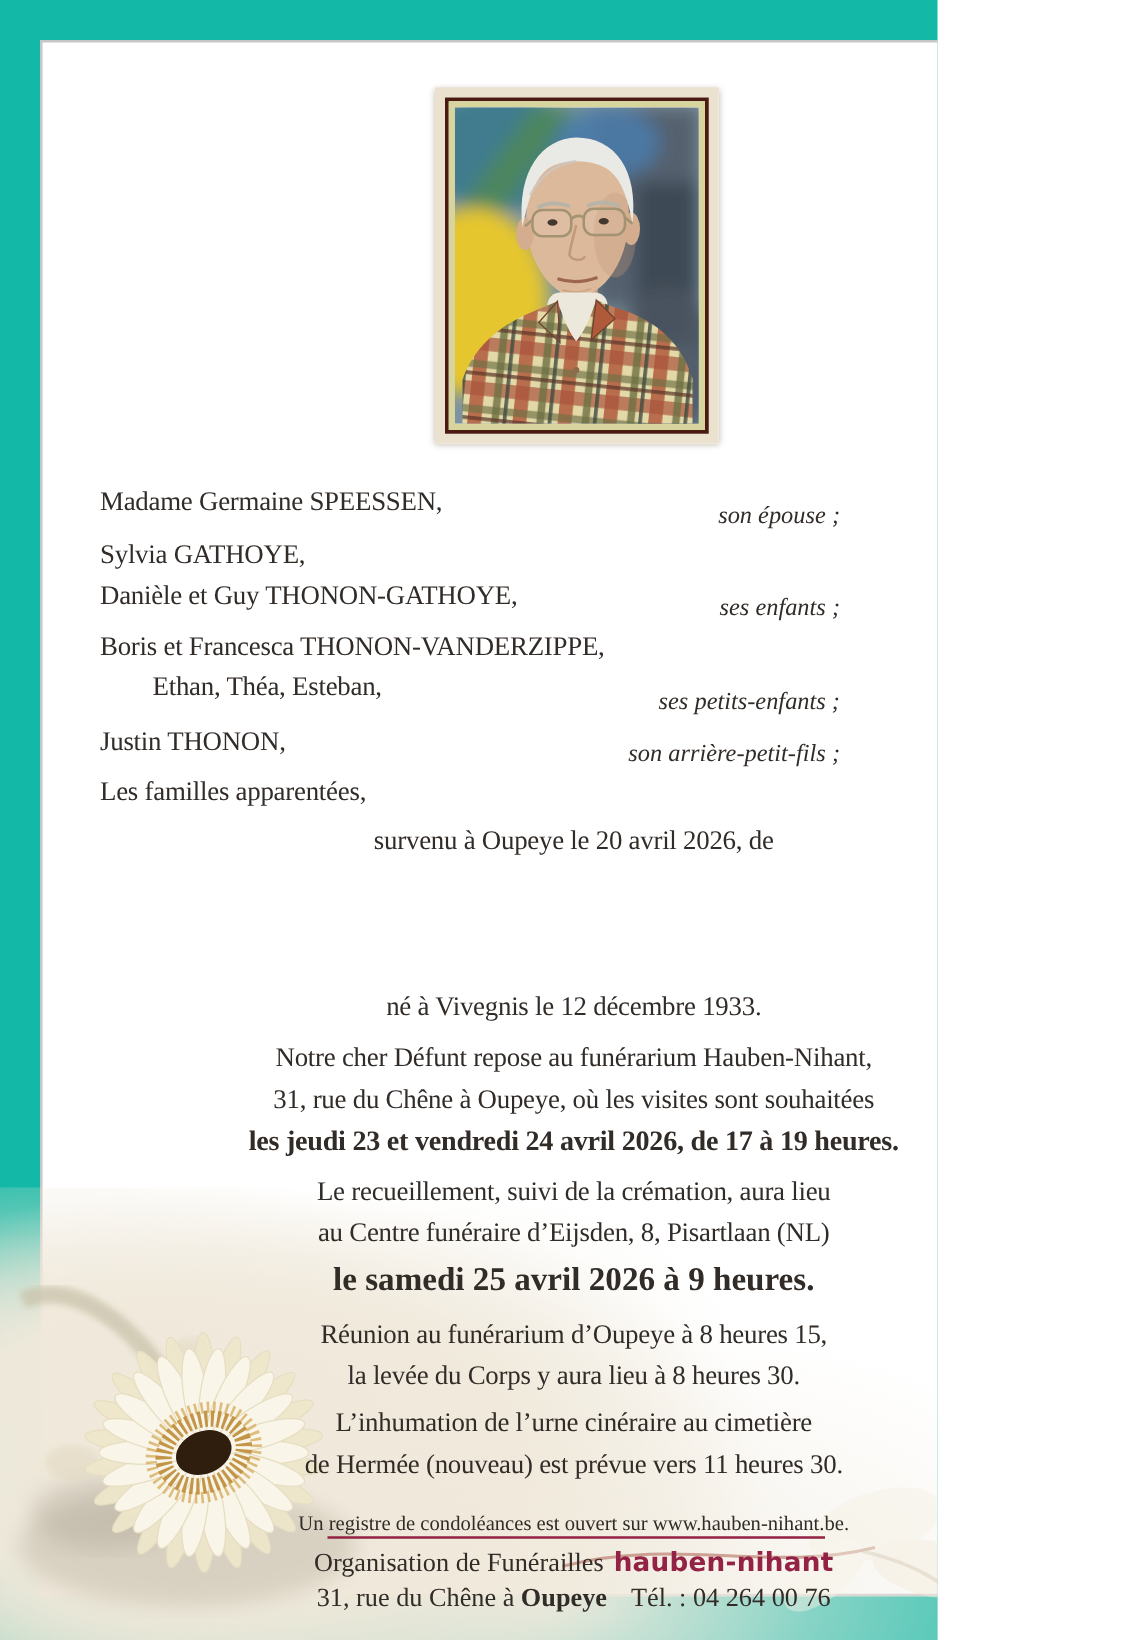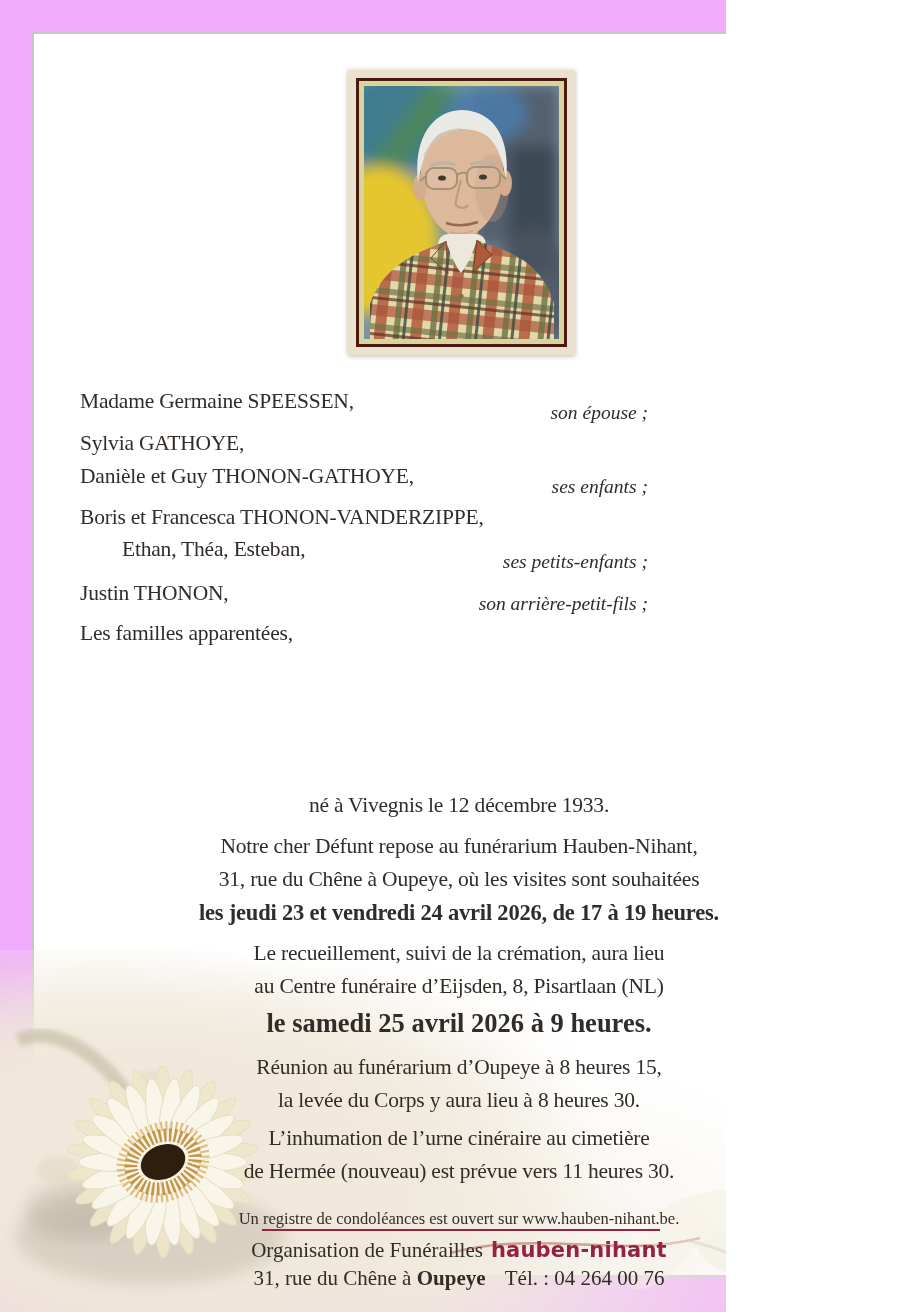--- a/index.html
+++ b/index.html
@@ -1,17 +1,17 @@
 <!DOCTYPE html>
 <html style="--maroon: #942245; --text: #322c28; --border: #c6c6c6; --frame-outer: #eae2cf; --frame-dark: #4a190f; --frame-mat: #d8d49e;"><head>
 <meta charset="utf-8">
 <style>
   html,body{margin:0;padding:0;background:#ffffff;}
-  .page{position:relative;width:726px;height:1312px;background:#f0abfc;overflow:hidden;
-        font-family:"Liberation Serif","DejaVu Serif",serif;color:var(--text,#322c28);}
+  .page{position:relative;width:726px;height:1312px;background:#14b8a6;overflow:hidden;
+        font-family:"Liberation Serif","DejaVu Serif",serif;color:var(--text,#322c28);padding-left:24px;}
   .card-border{position:absolute;left:32px;top:32px;width:854px;height:1245px;
         box-sizing:border-box;border:2px solid var(--border,#c6c6c6);background:#ffffff;z-index:1;}
   
   .flower-zone{position:absolute;left:0;top:950px;width:800px;height:362px;z-index:2;pointer-events:none;
     background:
       radial-gradient(ellipse 430px 215px at 180px 215px, rgba(240,233,219,0.98) 0%, rgba(240,233,219,0.92) 55%, rgba(240,233,219,0) 100%),
       radial-gradient(ellipse 540px 280px at 110px 310px, rgba(236,228,210,0.97) 0%, rgba(236,228,210,0) 100%),
       radial-gradient(ellipse 500px 230px at 430px 330px, rgba(243,238,228,0.92) 0%, rgba(243,238,228,0) 100%),
       radial-gradient(ellipse 320px 170px at 40px 130px, rgba(238,232,218,0.88) 0%, rgba(238,232,218,0) 100%),
       radial-gradient(ellipse 260px 120px at 330px 120px, rgba(244,240,231,0.7) 0%, rgba(244,240,231,0) 100%);}
@@ -292,20 +292,21 @@
   <div class="abs name-line name-indent" id="n5">Ethan, Théa, Esteban,</div>
   <div class="abs name-line" id="n6">Justin THONON,</div>
   <div class="abs name-line" id="n7">Les familles apparentées,</div>
 
   <div class="abs relation" id="r1">son épouse ;</div>
   <div class="abs relation" id="r2">ses enfants ;</div>
   <div class="abs relation" id="r3">ses petits-enfants ;</div>
   <div class="abs relation" id="r4">son arrière-petit-fils ;</div>
 
   <div class="abs center-block" id="intro">
+    <div>survenu à Oupeye le 20 avril 2026, de</div>
   </div>
 
   <div class="abs center-block" id="birth">né à Vivegnis le 12 décembre 1933.</div>
 
   <div class="abs center-block" id="visitation">
     <div>Notre cher Défunt repose au funérarium Hauben-Nihant,</div>
     <div>31, rue du Chêne à Oupeye, où les visites sont souhaitées</div>
     <div class="bold-line">les jeudi 23 et vendredi 24 avril 2026, de 17 à 19 heures.</div>
   </div>
 

